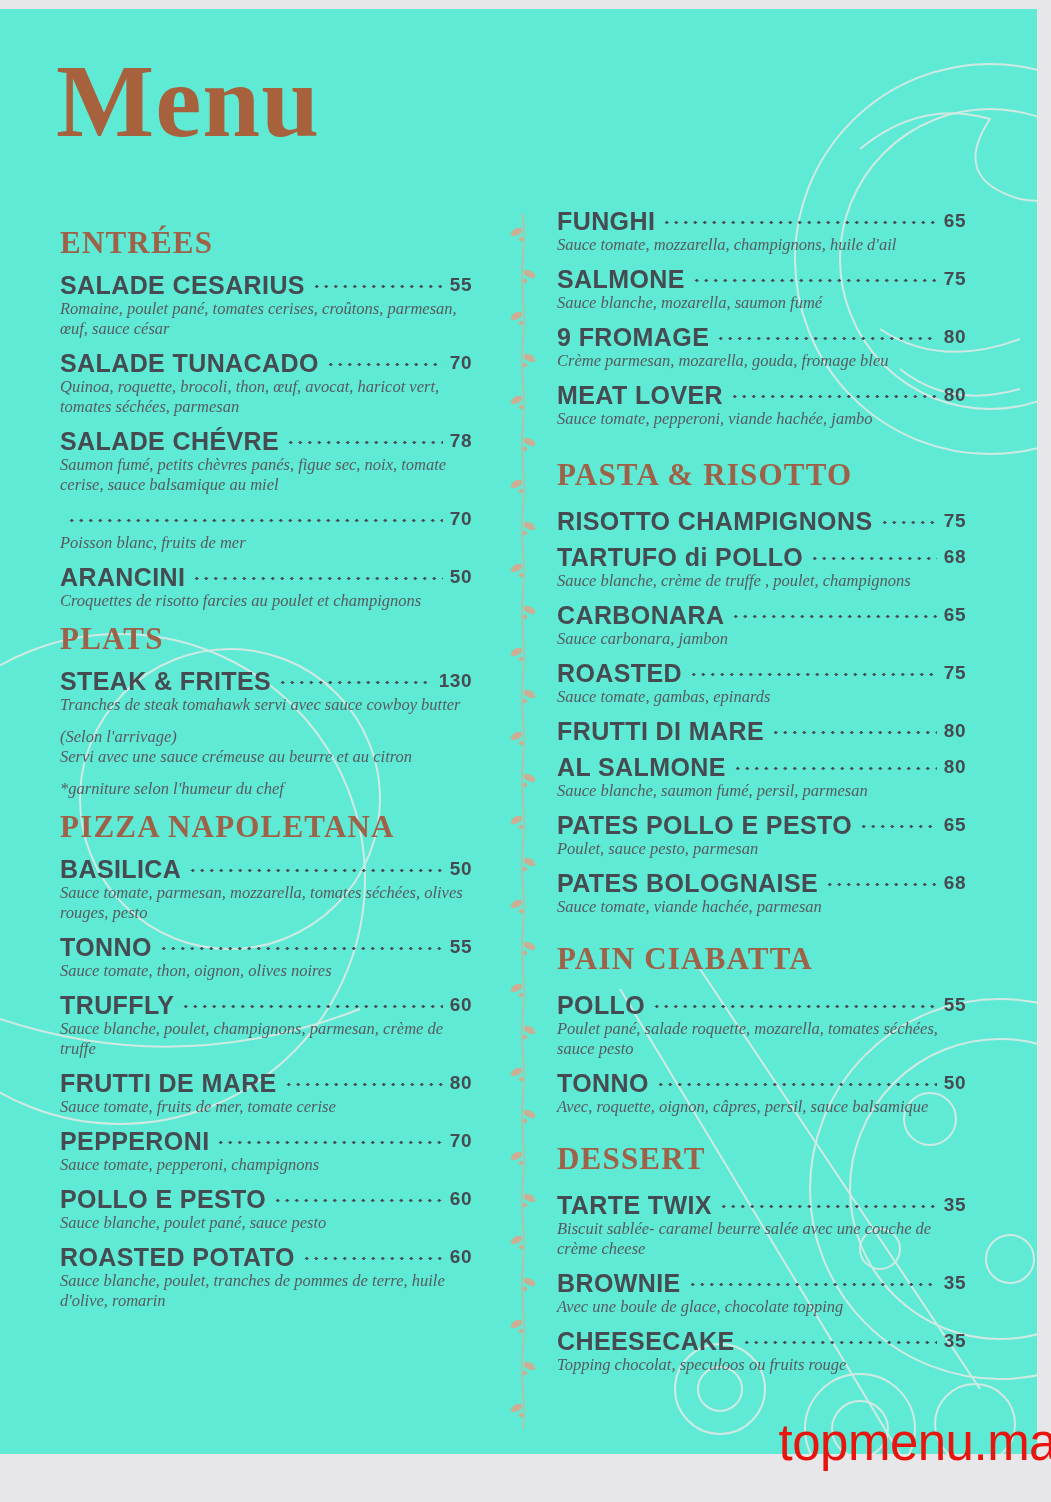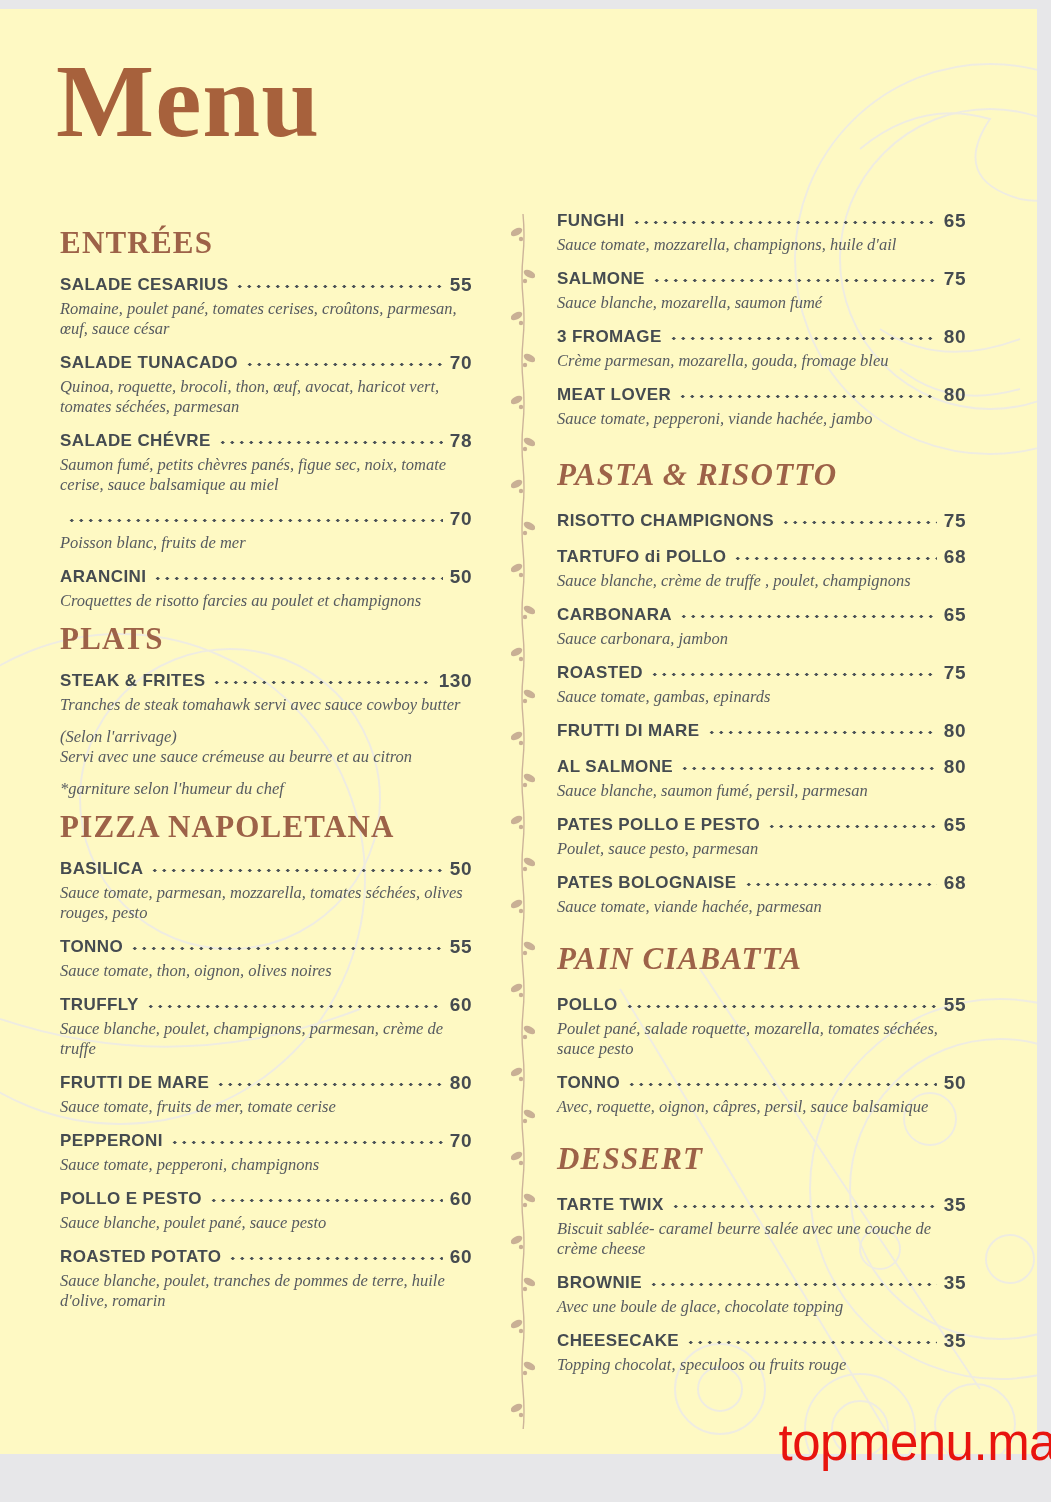--- a/index.html
+++ b/index.html
@@ -4,48 +4,48 @@
 <style>
   html,body{margin:0;padding:0;}
   body{
     width:1051px;height:1502px;position:relative;
     background:#e7e7e9;
     font-family:"Liberation Sans",sans-serif;
     overflow:hidden;
   }
   .page{
     position:absolute;left:0;top:9px;width:1037px;height:1445px;
-    background:#fef9c3;overflow:hidden;
+    background:#5eead4;overflow:hidden;
   }
   
   .sketch{position:absolute;left:0;top:0;pointer-events:none;}
   
   .menu-title{
     position:absolute;left:56px;top:40px;
     font-family:"Liberation Serif",serif;font-weight:bold;
     font-size:104px;line-height:1;color:#a7613c;letter-spacing:1px;
   }
   
   .col{position:absolute;}
   .col-left{left:60px;top:218px;width:412px;}
   .col-right{left:557px;top:200px;width:409px;}
   
   .section-title{
     font-family:"Liberation Serif",serif;font-weight:bold;
     font-size:31px;color:#9d6248;letter-spacing:1.2px;
     margin:12px 0 14px 0;line-height:32px;
   }
   .col-left .section:first-child .section-title{margin-top:0;}
-  .col-right .section-title{margin-top:26px;margin-bottom:18px;font-style:italic;}
+  .col-right .section-title{margin-top:26px;margin-bottom:18px;}
   .sec-pasta .section-title{margin-top:30px;}
   
   .item{margin-bottom:12px;}
   .irow{display:flex;align-items:center;}
   .iname{
-    font-weight:bold;font-size:17px;color:#454b50;
+    font-weight:bold;font-size:25px;color:#454b50;
     letter-spacing:0.4px;line-height:24px;white-space:nowrap;
   }
   .leader{
     flex:1;height:5px;margin:3px 7px 0 7px;
     background-image:radial-gradient(circle,#4a5156 1.5px,transparent 1.7px);
     background-size:9.5px 5px;background-repeat:repeat-x;
     background-position:left center;
   }
   .price{
     font-weight:bold;font-size:19px;color:#454b50;letter-spacing:0.5px;
@@ -277,21 +277,21 @@
             <div class="irow">
               <span class="iname">SALMONE</span>
               <span class="leader"></span>
               <span class="price">75</span>
             </div>
             <p class="desc">Sauce blanche, mozarella, saumon fumé</p>
           </div>
 
           <div class="item">
             <div class="irow">
-              <span class="iname">3 FROMAGE</span>
+              <span class="iname">9 FROMAGE</span>
               <span class="leader"></span>
               <span class="price">80</span>
             </div>
             <p class="desc">Crème parmesan, mozarella, gouda, fromage bleu</p>
           </div>
 
           <div class="item">
             <div class="irow">
               <span class="iname">MEAT LOVER</span>
               <span class="leader"></span>

